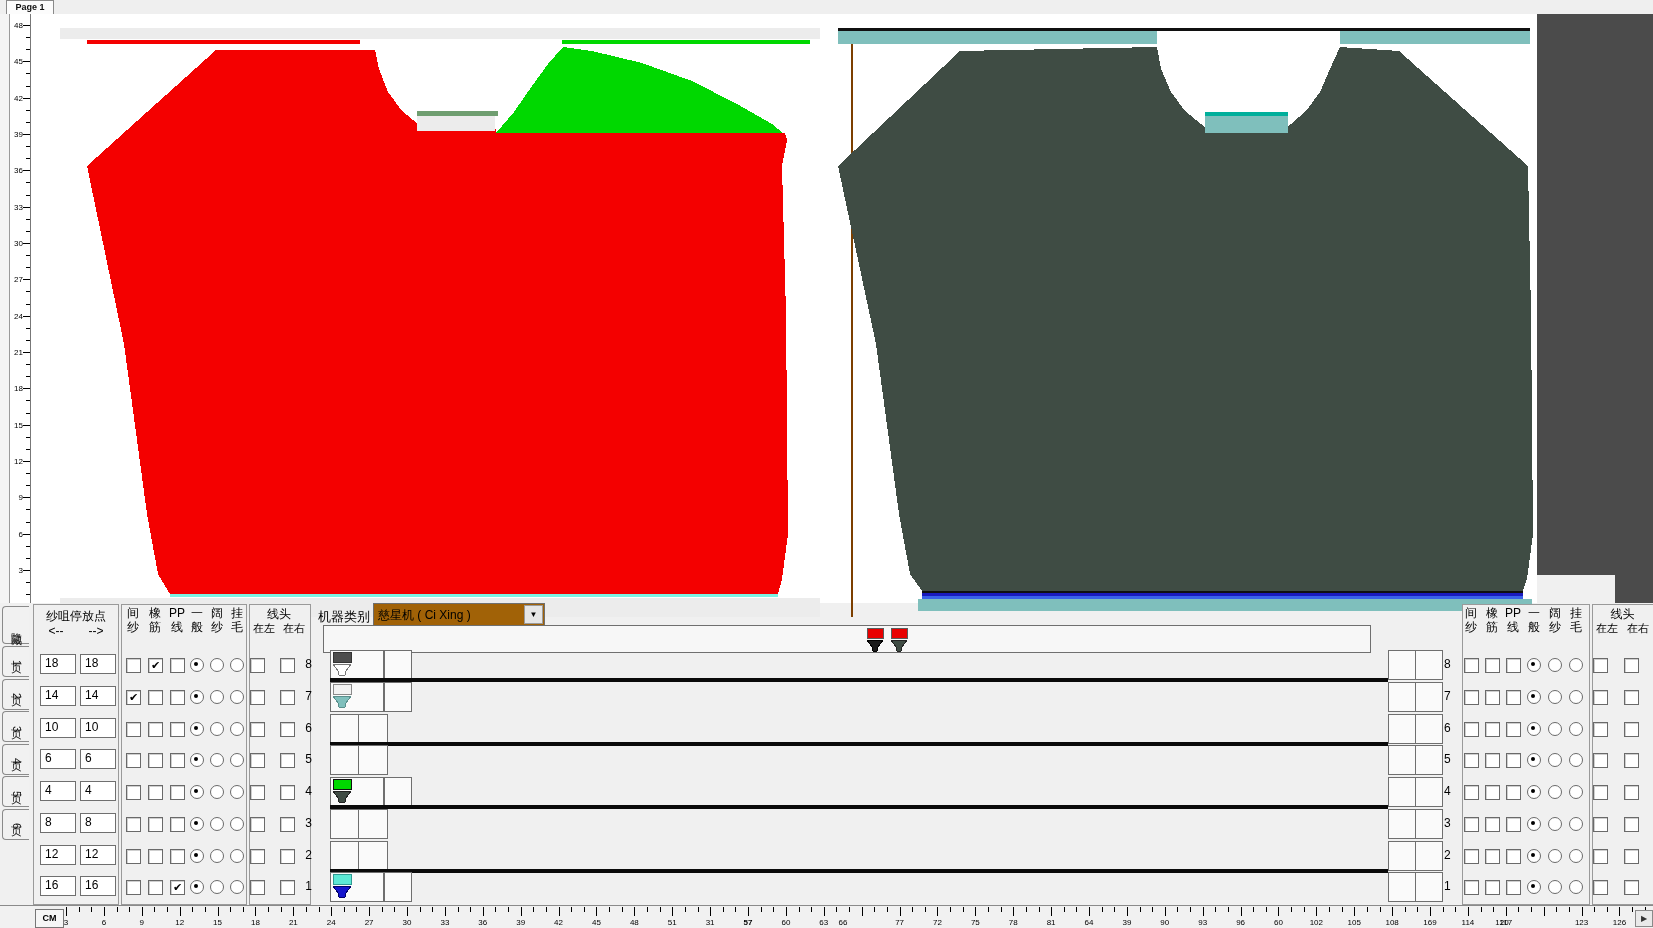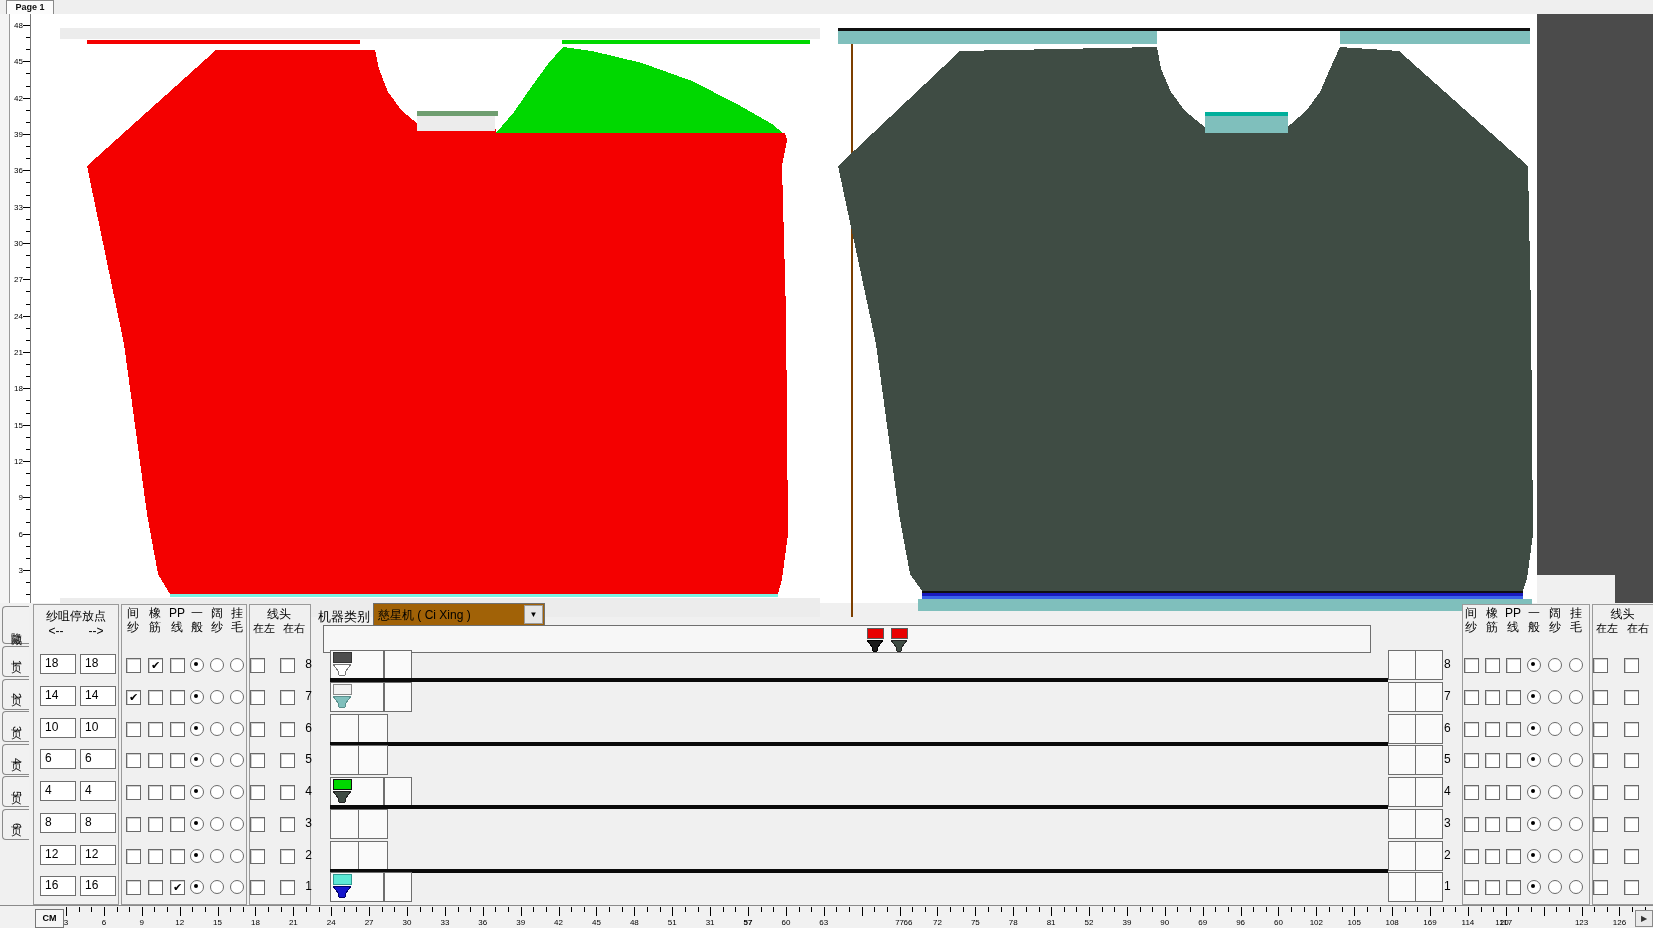--- a/index.html
+++ b/index.html
@@ -248,21 +248,21 @@
     <div class="htick" style="left: 773.28px; height: 5px;"></div>
     <div class="htick" style="left: 785.91px; height: 9px;"></div>
     <div class="hnum" style="left: 775.91px;">60</div>
     <div class="htick" style="left: 798.54px; height: 5px;"></div>
     <div class="htick" style="left: 811.17px; height: 5px;"></div>
     <div class="htick" style="left: 823.8px; height: 9px;"></div>
     <div class="hnum" style="left: 813.8px;">63</div>
     <div class="htick" style="left: 836.43px; height: 5px;"></div>
     <div class="htick" style="left: 849.06px; height: 5px;"></div>
     <div class="htick" style="left: 861.69px; height: 9px;"></div>
-    <div class="hnum" style="left: 898px;">66</div>
+    <div class="hnum" style="left: 833px;">66</div>
     <div class="htick" style="left: 874.32px; height: 5px;"></div>
     <div class="htick" style="left: 886.95px; height: 5px;"></div>
     <div class="htick" style="left: 899.58px; height: 9px;"></div>
     <div class="hnum" style="left: 889.58px;">77</div>
     <div class="htick" style="left: 912.21px; height: 5px;"></div>
     <div class="htick" style="left: 924.84px; height: 5px;"></div>
     <div class="htick" style="left: 937.47px; height: 9px;"></div>
     <div class="hnum" style="left: 927.47px;">72</div>
     <div class="htick" style="left: 950.1px; height: 5px;"></div>
     <div class="htick" style="left: 962.73px; height: 5px;"></div>
@@ -272,33 +272,33 @@
     <div class="htick" style="left: 1000.62px; height: 5px;"></div>
     <div class="htick" style="left: 1013.25px; height: 9px;"></div>
     <div class="hnum" style="left: 1003.25px;">78</div>
     <div class="htick" style="left: 1025.88px; height: 5px;"></div>
     <div class="htick" style="left: 1038.51px; height: 5px;"></div>
     <div class="htick" style="left: 1051.14px; height: 9px;"></div>
     <div class="hnum" style="left: 1041.14px;">81</div>
     <div class="htick" style="left: 1063.77px; height: 5px;"></div>
     <div class="htick" style="left: 1076.4px; height: 5px;"></div>
     <div class="htick" style="left: 1089.03px; height: 9px;"></div>
-    <div class="hnum" style="left: 1079.03px;">52</div>
+    <div class="hnum" style="left: 1079.03px;">64</div>
     <div class="htick" style="left: 1101.66px; height: 5px;"></div>
     <div class="htick" style="left: 1114.29px; height: 5px;"></div>
     <div class="htick" style="left: 1126.92px; height: 9px;"></div>
     <div class="hnum" style="left: 1116.92px;">39</div>
     <div class="htick" style="left: 1139.55px; height: 5px;"></div>
     <div class="htick" style="left: 1152.18px; height: 5px;"></div>
     <div class="htick" style="left: 1164.81px; height: 9px;"></div>
     <div class="hnum" style="left: 1154.81px;">90</div>
     <div class="htick" style="left: 1177.44px; height: 5px;"></div>
     <div class="htick" style="left: 1190.07px; height: 5px;"></div>
     <div class="htick" style="left: 1202.7px; height: 9px;"></div>
-    <div class="hnum" style="left: 1192.7px;">69</div>
+    <div class="hnum" style="left: 1192.7px;">93</div>
     <div class="htick" style="left: 1215.33px; height: 5px;"></div>
     <div class="htick" style="left: 1227.96px; height: 5px;"></div>
     <div class="htick" style="left: 1240.59px; height: 9px;"></div>
     <div class="hnum" style="left: 1230.59px;">96</div>
     <div class="htick" style="left: 1253.22px; height: 5px;"></div>
     <div class="htick" style="left: 1265.85px; height: 5px;"></div>
     <div class="htick" style="left: 1278.48px; height: 9px;"></div>
     <div class="hnum" style="left: 1268.48px;">60</div>
     <div class="htick" style="left: 1291.11px; height: 5px;"></div>
     <div class="htick" style="left: 1303.74px; height: 5px;"></div>

